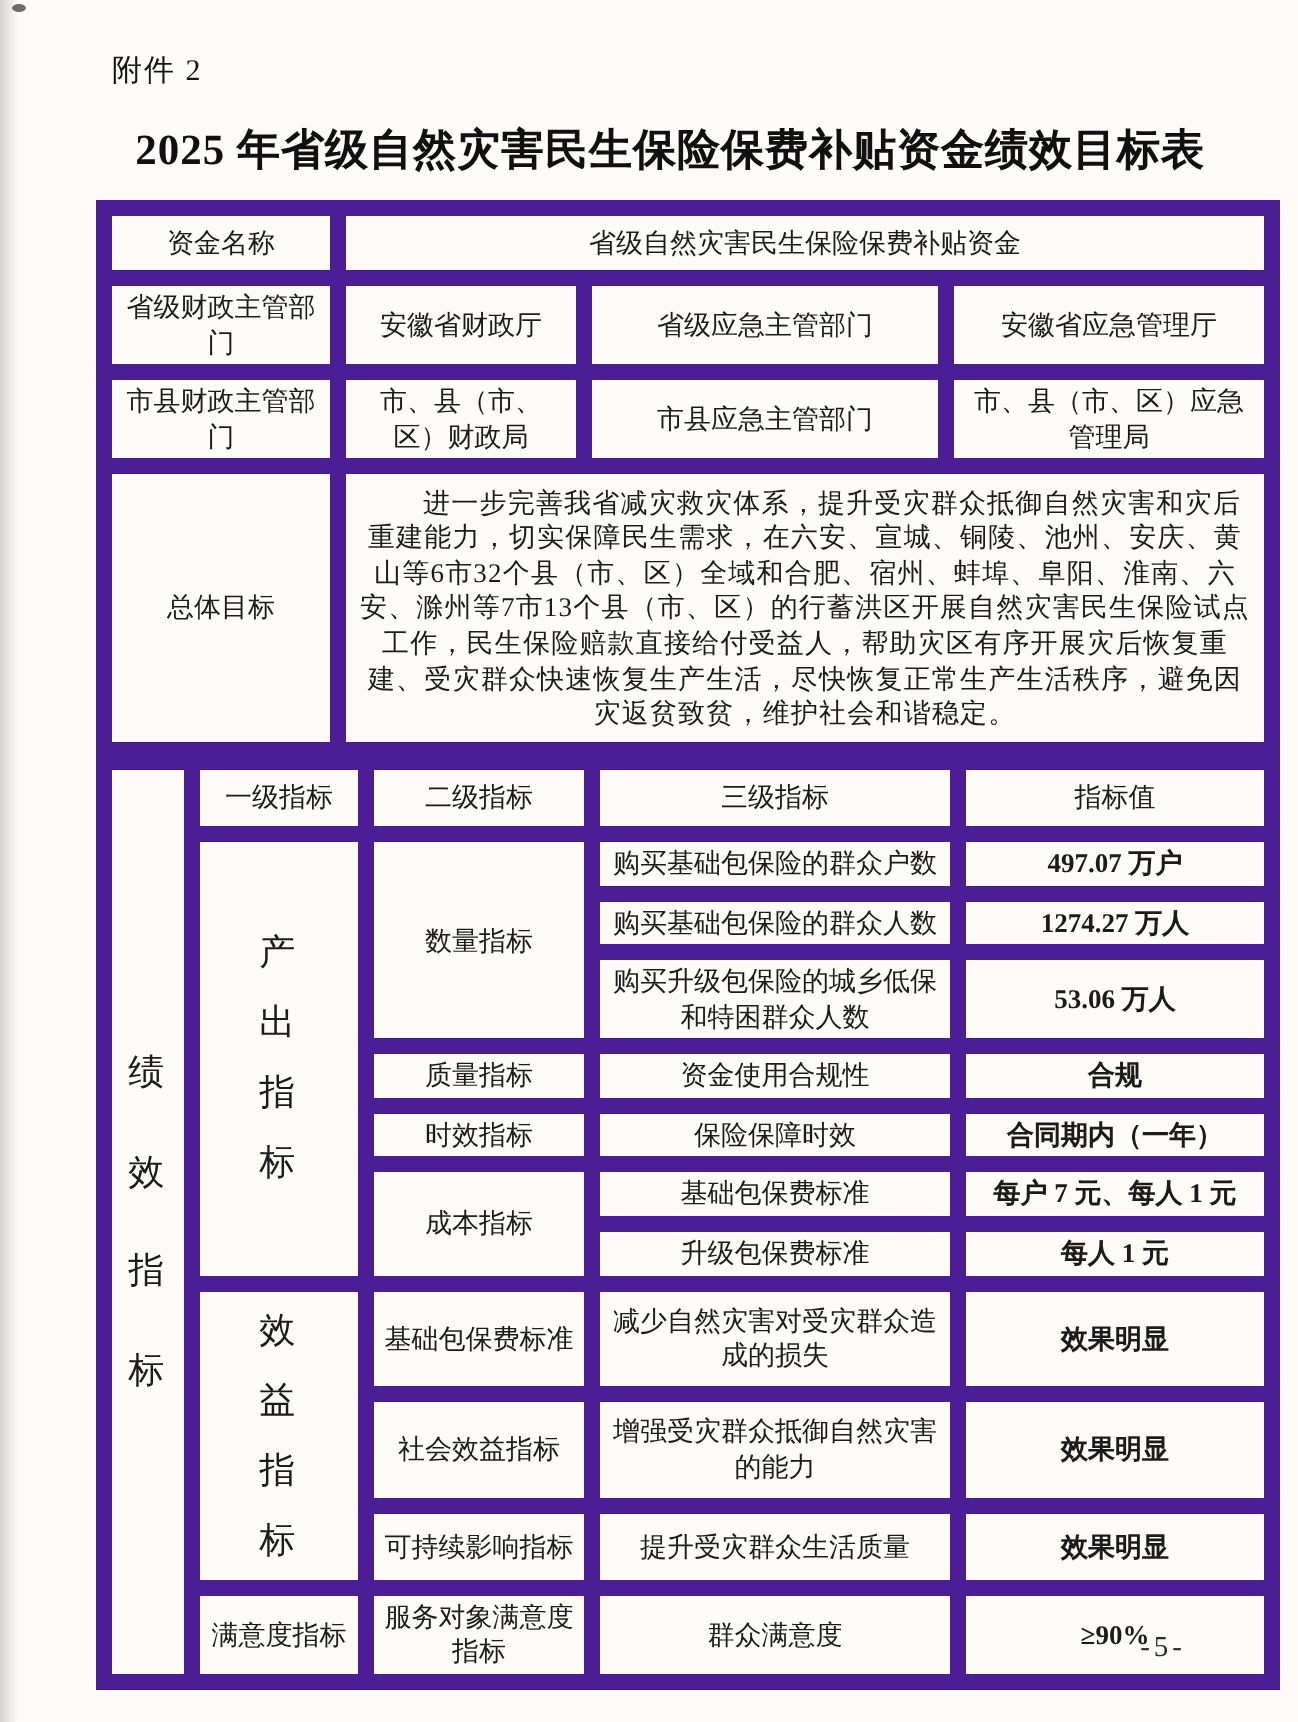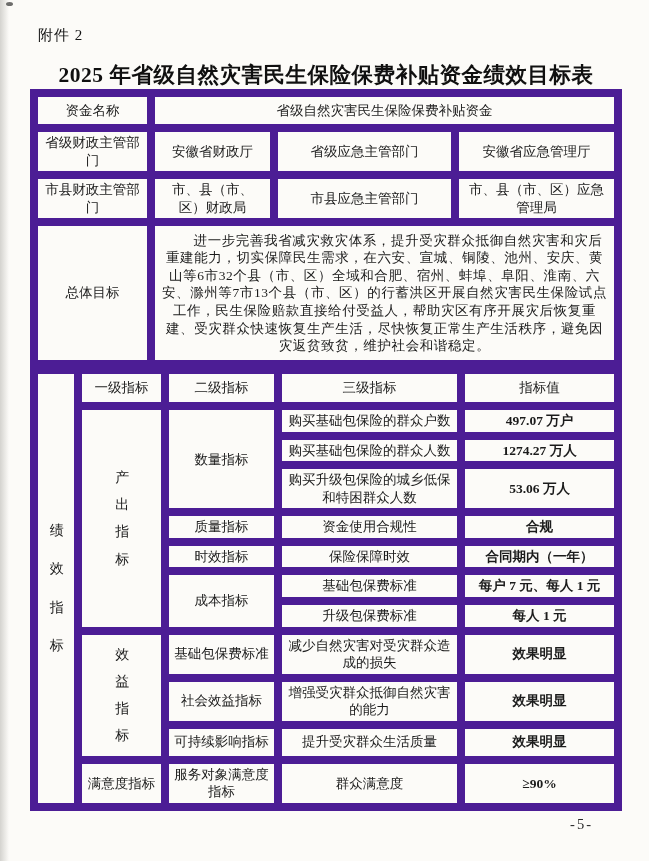--- a/index.html
+++ b/index.html
@@ -6,21 +6,21 @@
   html, body { background: #e9e8e4; }
   body { font-family: "Liberation Serif", "DejaVu Serif", serif; }
 
   .page {
     position: relative;
     width: 649px;
     height: 861px;
     margin: 0 auto;
     background: #fcfbf8;
     color: #1b1b1b;
-    padding: 26px 27px 0 30px;
+    padding: 26px 27px 0 48px;
     overflow: hidden;
   }
   .page::before {            
     content: "";
     position: absolute;
     left: 0; top: 0; bottom: 0;
     width: 9px;
     background: linear-gradient(90deg, #d4d3cf, rgba(255,255,255,0));
     pointer-events: none;
   }
@@ -34,20 +34,21 @@
   }
 
   .attachment {
     font-size: 15px;
     color: #141414;
     margin-left: 8px;
     letter-spacing: 1px;
   }
   .title {
     margin-top: 15px;
+    margin-bottom: 11px;
     font-size: 21.5px;
     font-weight: bold;
     letter-spacing: .5px;
     text-align: center;
     color: #101010;
     white-space: nowrap;
   }
 
   table.tbl {
     border-collapse: collapse;
@@ -75,22 +76,22 @@
     padding: 5px 9px 4px 11px;
     margin-left: 12px;
   }
   td.tl { text-align: left; padding-left: 8px; }
   td.val { padding: 2px 2px; font-weight: bold; }
 
   .vwrap {                   
     width: 1.1em;
     margin: 0 auto;
     word-break: break-all;
-    text-align: right;
-    font-size: 14px;
+    text-align: left;
+    font-size: 18px;
   }
   .v-group .vwrap { line-height: 2.75; }
   .v-l1 .vwrap    { line-height: 1.95; }
 
   .pagenum {
     position: absolute;
     right: 56px;
     bottom: 28px;
     font-size: 14.5px;
     letter-spacing: 2px;

